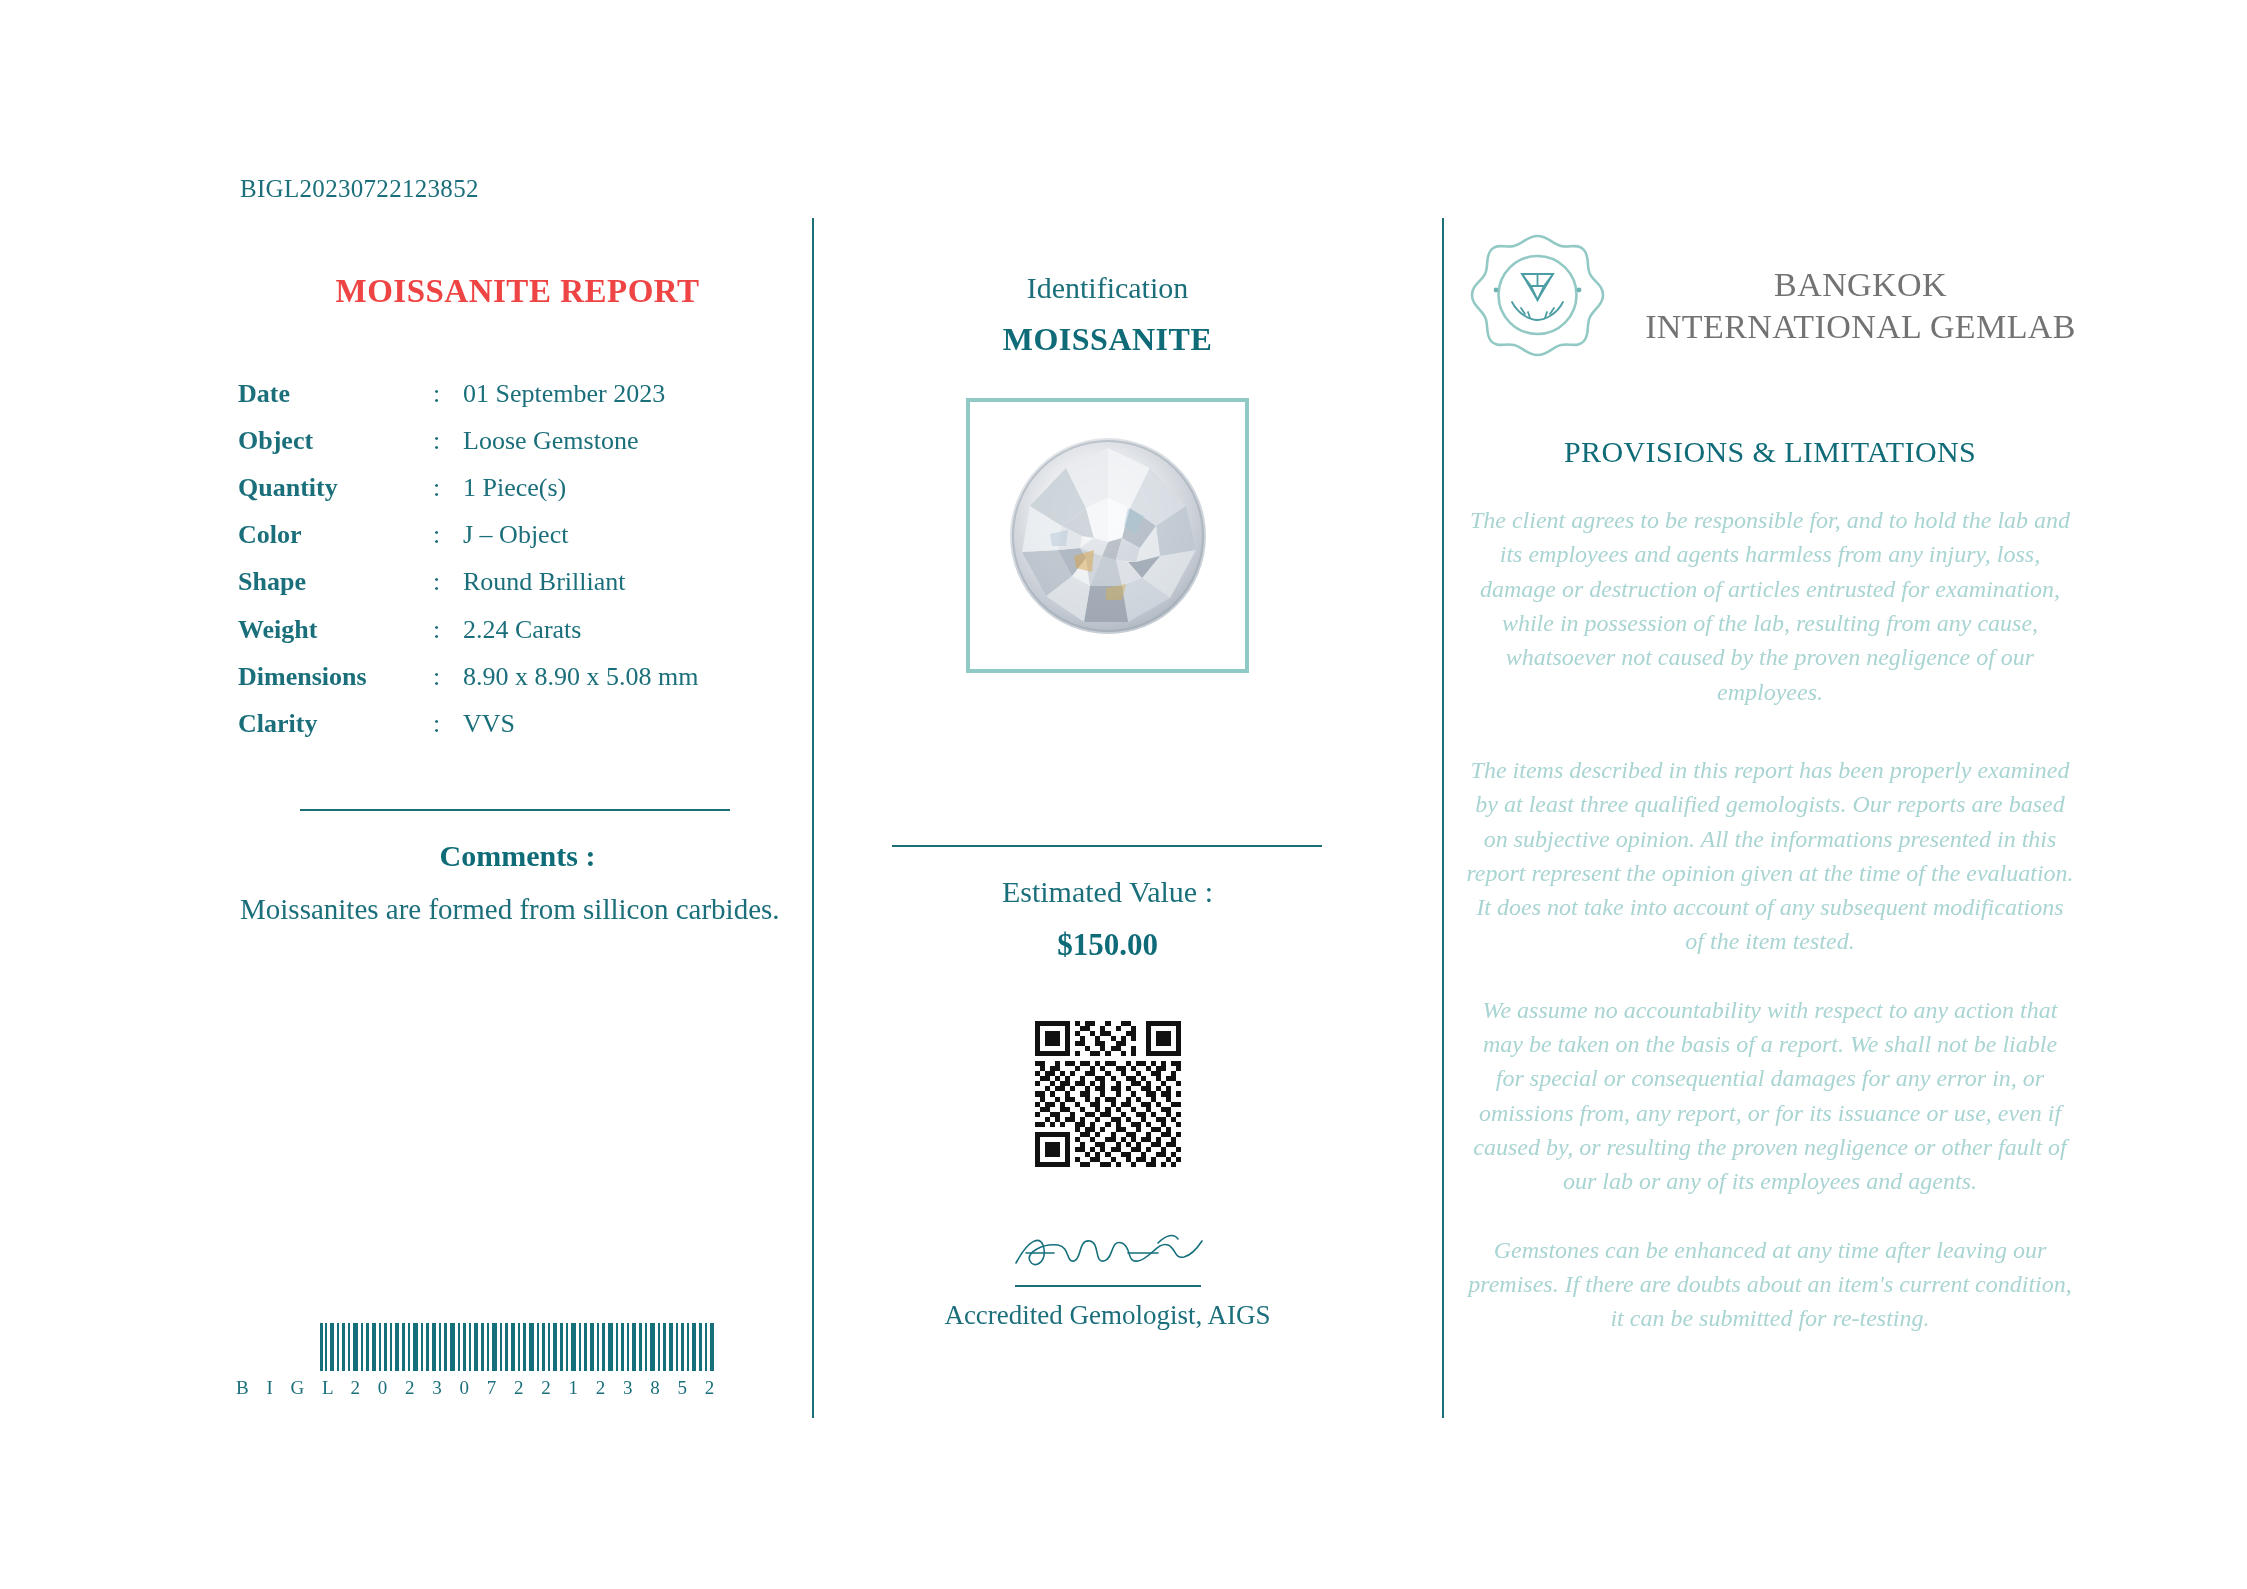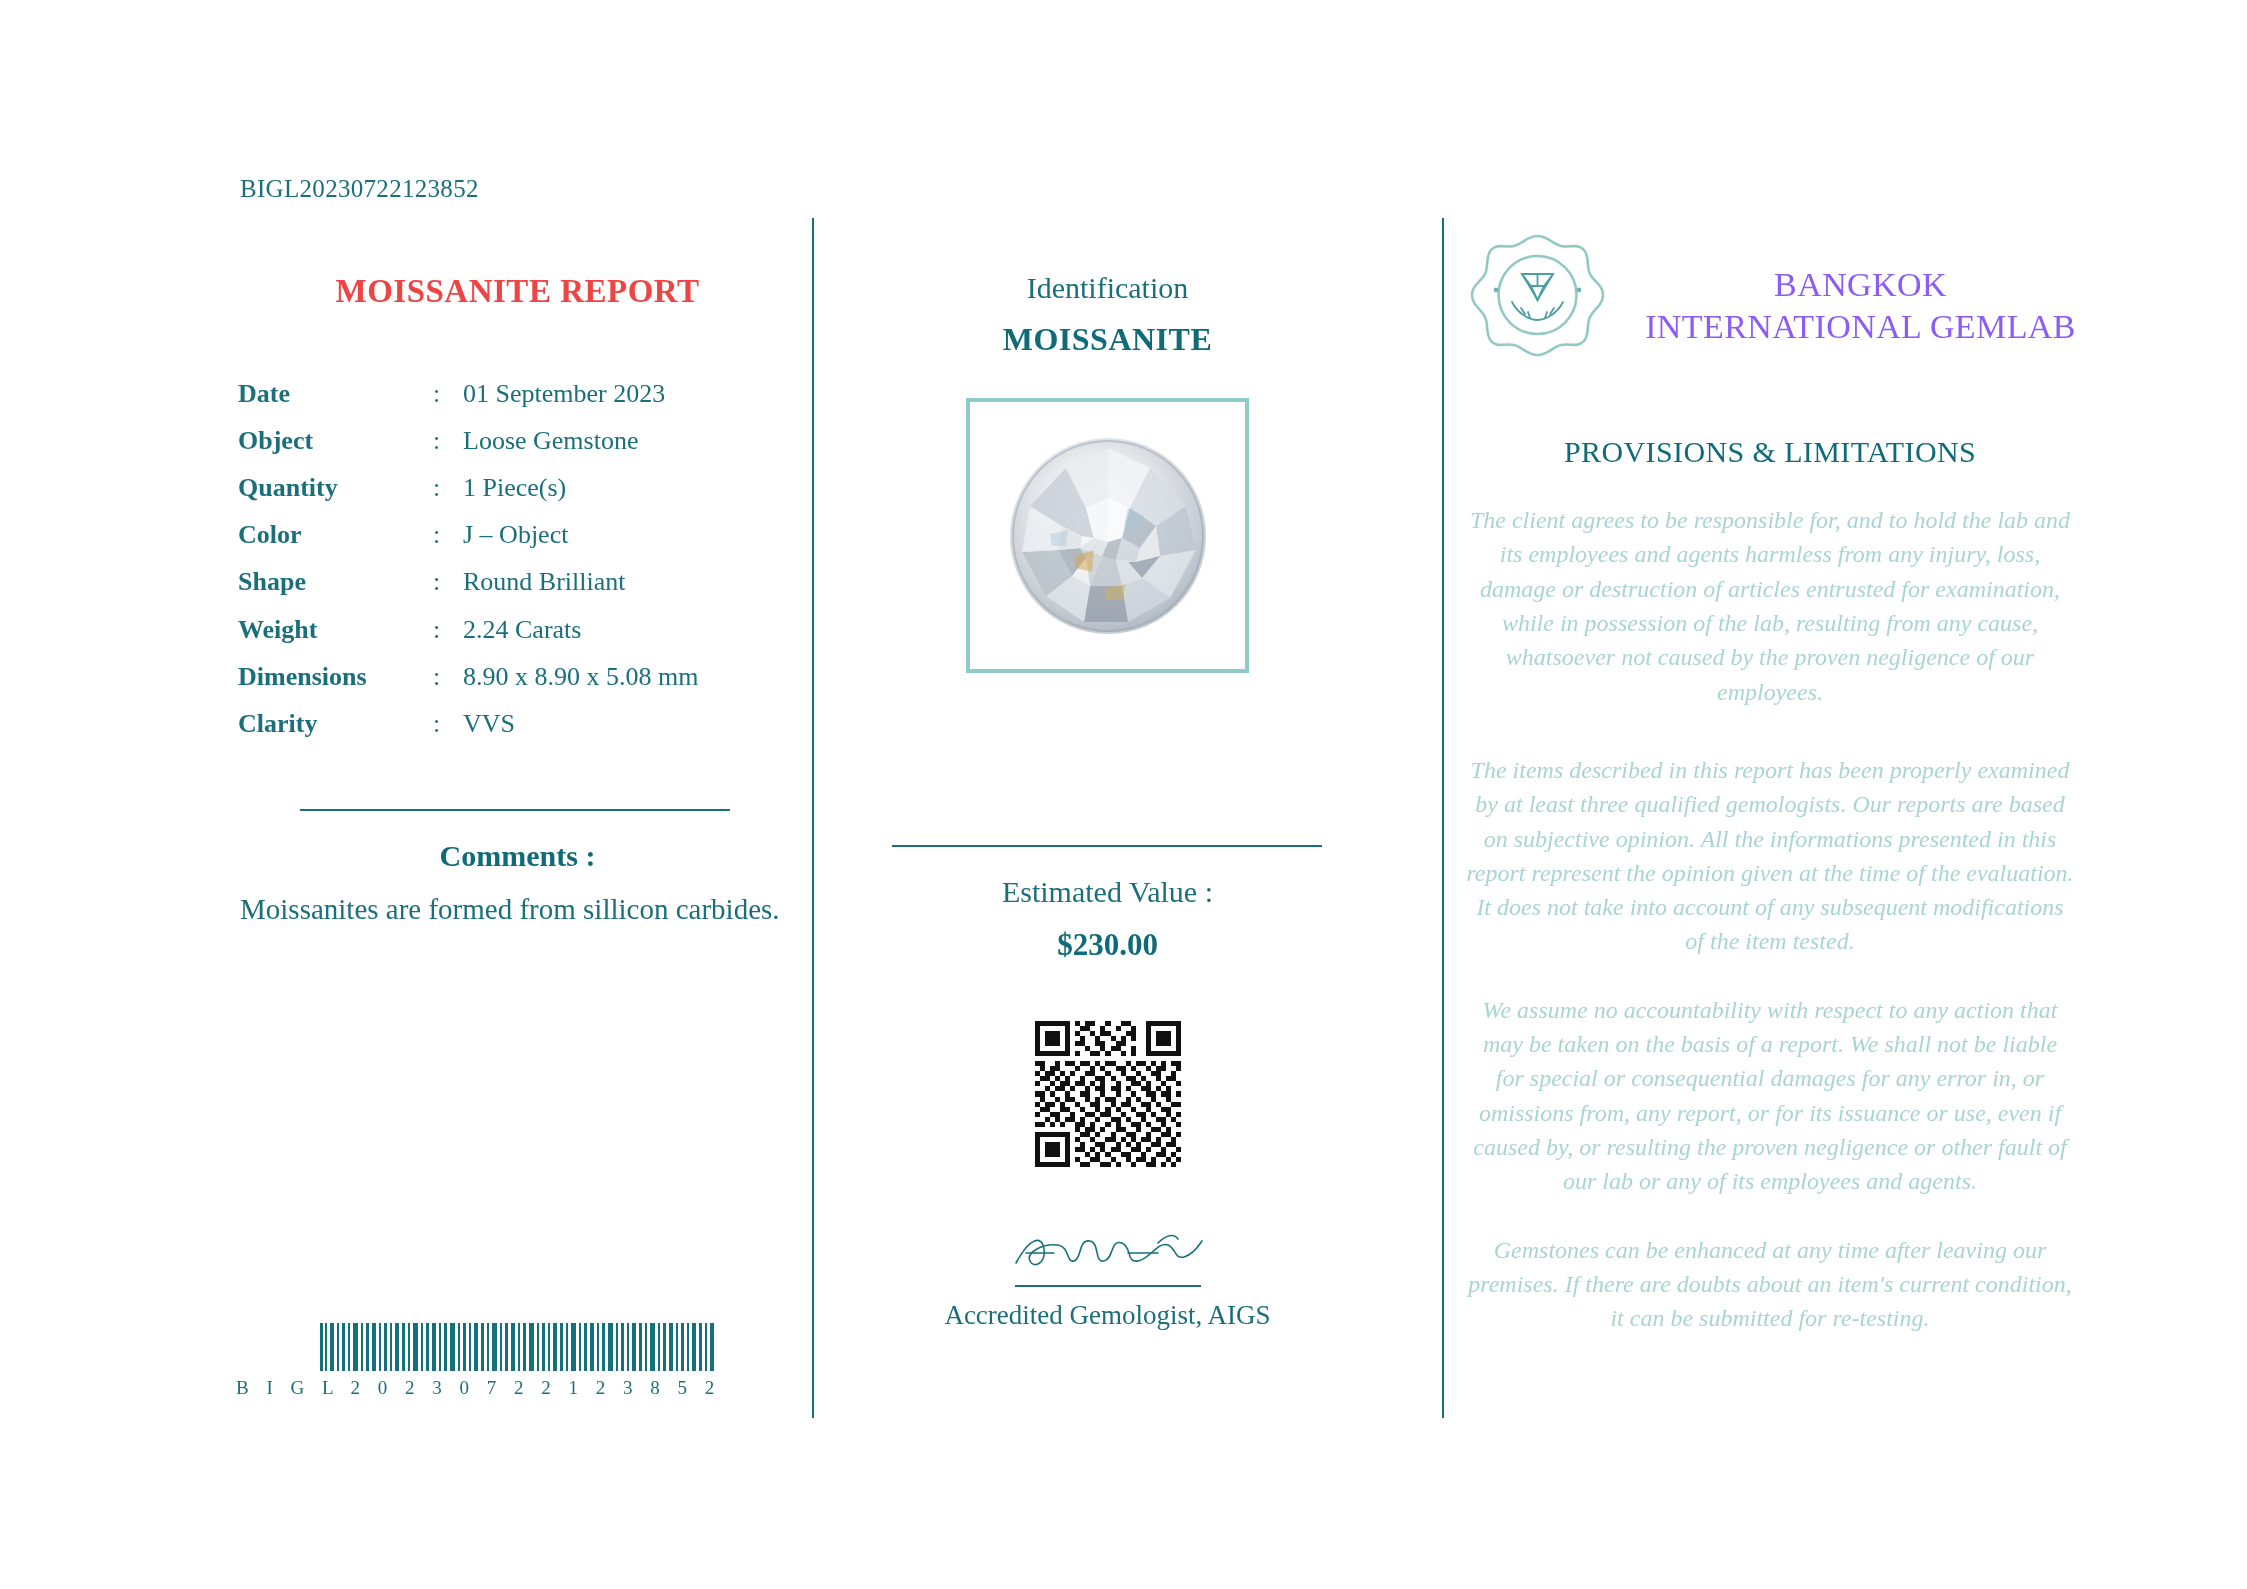--- a/index.html
+++ b/index.html
@@ -197,21 +197,21 @@
   .brand-row {
     display: flex;
     align-items: center;
     margin-top: 10px;
     gap: 26px;
   }
   .brand-logo { width: 155px; height: 155px; flex: 0 0 155px; }
   .brand-name {
     font-size: 34px;
     line-height: 1.22;
-    color: #8b5cf6;
+    color: #737373;
     text-align: center;
     flex: 1 1 auto;
     letter-spacing: 0.4px;
   }
   .prov-title {
     text-align: center;
     font-size: 30px;
     margin-top: 52px;
     color: #0e6b77;
     letter-spacing: 0.4px;
@@ -419,21 +419,21 @@
             <polygon points="96,150 116,146 112,162 96,162" fill="#d2b25c"></polygon>
             <polygon points="40,96 58,92 56,108 42,108" fill="#b5c8d8"></polygon>
           </g>
           <circle cx="98" cy="98" r="95" fill="none" stroke="#9aa5b0" stroke-width="2" opacity="0.5"></circle>
         </svg>
       </div>
     </div>
 
     <div class="rule rule-mid"></div>
     <div class="est-title">Estimated Value :</div>
-    <div class="est-value">$230.00</div>
+    <div class="est-value">$150.00</div>
 
     <div class="qr-wrap">
       <svg width="146" height="146" viewBox="0 0 29 29" shape-rendering="crispEdges">
         <rect width="29" height="29" fill="#ffffff"></rect>
         <g fill="#111111">
           <rect x="0" y="0" width="7" height="1"></rect>
             <rect x="0" y="6" width="7" height="1"></rect>
           <rect x="0" y="0" width="1" height="7"></rect>
             <rect x="6" y="0" width="1" height="7"></rect>
           <rect x="2" y="2" width="3" height="3"></rect>

